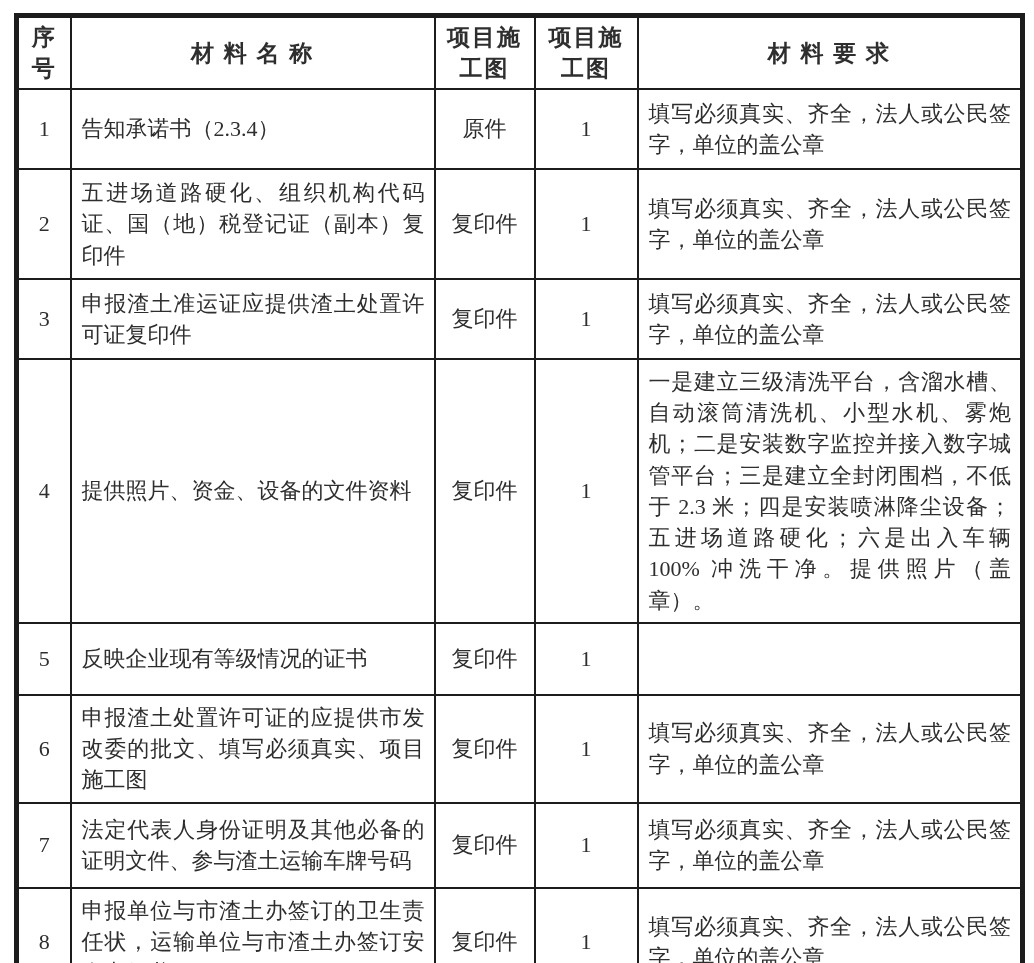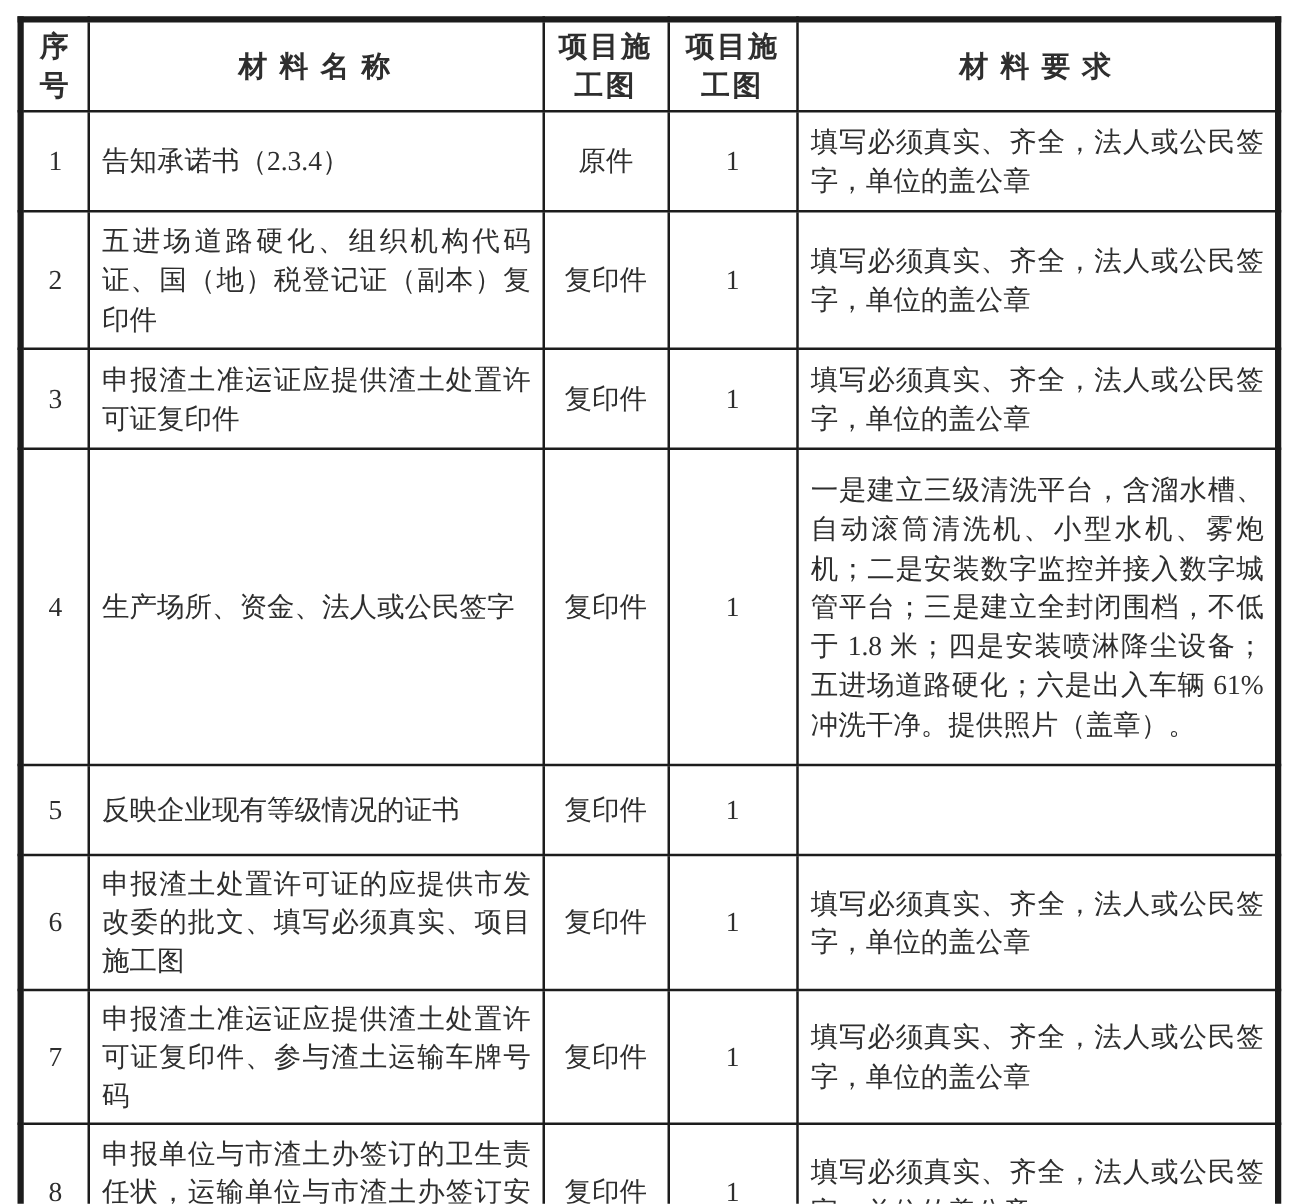--- a/index.html
+++ b/index.html
@@ -92,42 +92,42 @@
       </tr>
       <tr style="height:80px">
         <td class="c-seq">3</td>
         <td class="c-name">申报渣土准运证应提供渣土处置许可证复印件</td>
         <td class="c-type">复印件</td>
         <td class="c-copies">1</td>
         <td class="c-req">填写必须真实、齐全，法人或公民签字，单位的盖公章</td>
       </tr>
       <tr style="height:253px">
         <td class="c-seq">4</td>
-        <td class="c-name">生产场所、资金、法人或公民签字</td>
+        <td class="c-name">提供照片、资金、设备的文件资料</td>
         <td class="c-type">复印件</td>
         <td class="c-copies">1</td>
-        <td class="c-req">一是建立三级清洗平台，含溜水槽、自动滚筒清洗机、小型水机、雾炮机；二是安装数字监控并接入数字城管平台；三是建立全封闭围档，不低于 1.8 米；四是安装喷淋降尘设备；五进场道路硬化；六是出入车辆 61% 冲洗干净。提供照片（盖章）。</td>
+        <td class="c-req">一是建立三级清洗平台，含溜水槽、自动滚筒清洗机、小型水机、雾炮机；二是安装数字监控并接入数字城管平台；三是建立全封闭围档，不低于 2.3 米；四是安装喷淋降尘设备；五进场道路硬化；六是出入车辆 100% 冲洗干净。提供照片（盖章）。</td>
       </tr>
       <tr style="height:72px">
         <td class="c-seq">5</td>
         <td class="c-name">反映企业现有等级情况的证书</td>
         <td class="c-type">复印件</td>
         <td class="c-copies">1</td>
         <td class="c-req"></td>
       </tr>
       <tr style="height:84px">
         <td class="c-seq">6</td>
         <td class="c-name">申报渣土处置许可证的应提供市发改委的批文、填写必须真实、项目施工图</td>
         <td class="c-type">复印件</td>
         <td class="c-copies">1</td>
         <td class="c-req">填写必须真实、齐全，法人或公民签字，单位的盖公章</td>
       </tr>
       <tr style="height:85px">
         <td class="c-seq">7</td>
-        <td class="c-name">申报渣土准运证应提供渣土处置许可证复印件、参与渣土运输车牌号码</td>
+        <td class="c-name">法定代表人身份证明及其他必备的证明文件、参与渣土运输车牌号码</td>
         <td class="c-type">复印件</td>
         <td class="c-copies">1</td>
         <td class="c-req">填写必须真实、齐全，法人或公民签字，单位的盖公章</td>
       </tr>
       <tr style="height:110px">
         <td class="c-seq">8</td>
         <td class="c-name">申报单位与市渣土办签订的卫生责任状，运输单位与市渣土办签订安全责任书</td>
         <td class="c-type">复印件</td>
         <td class="c-copies">1</td>
         <td class="c-req">填写必须真实、齐全，法人或公民签字，单位的盖公章</td>

